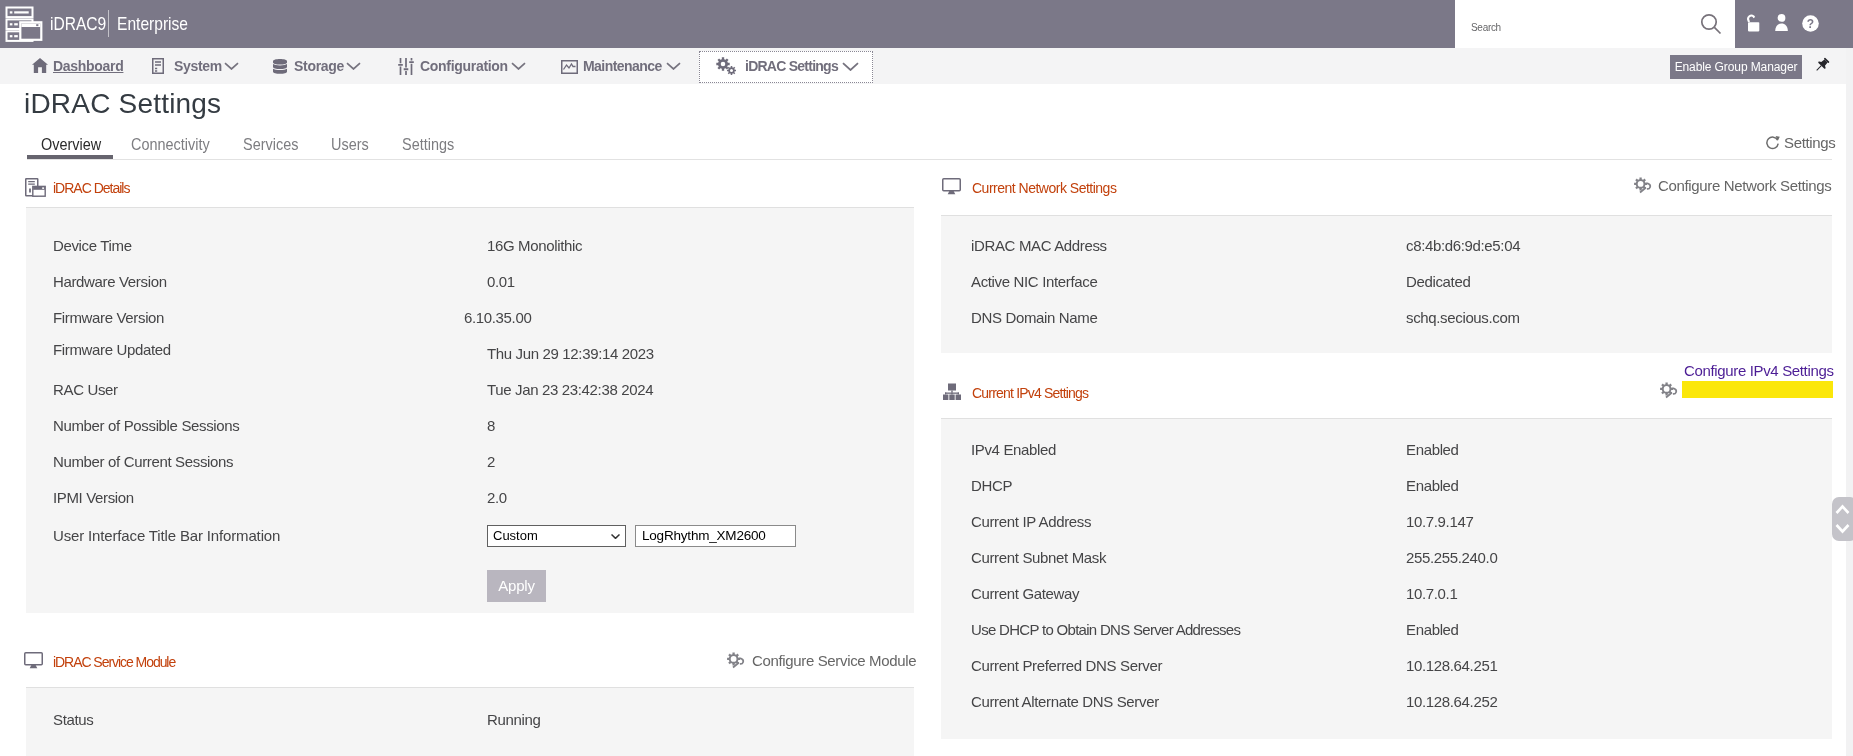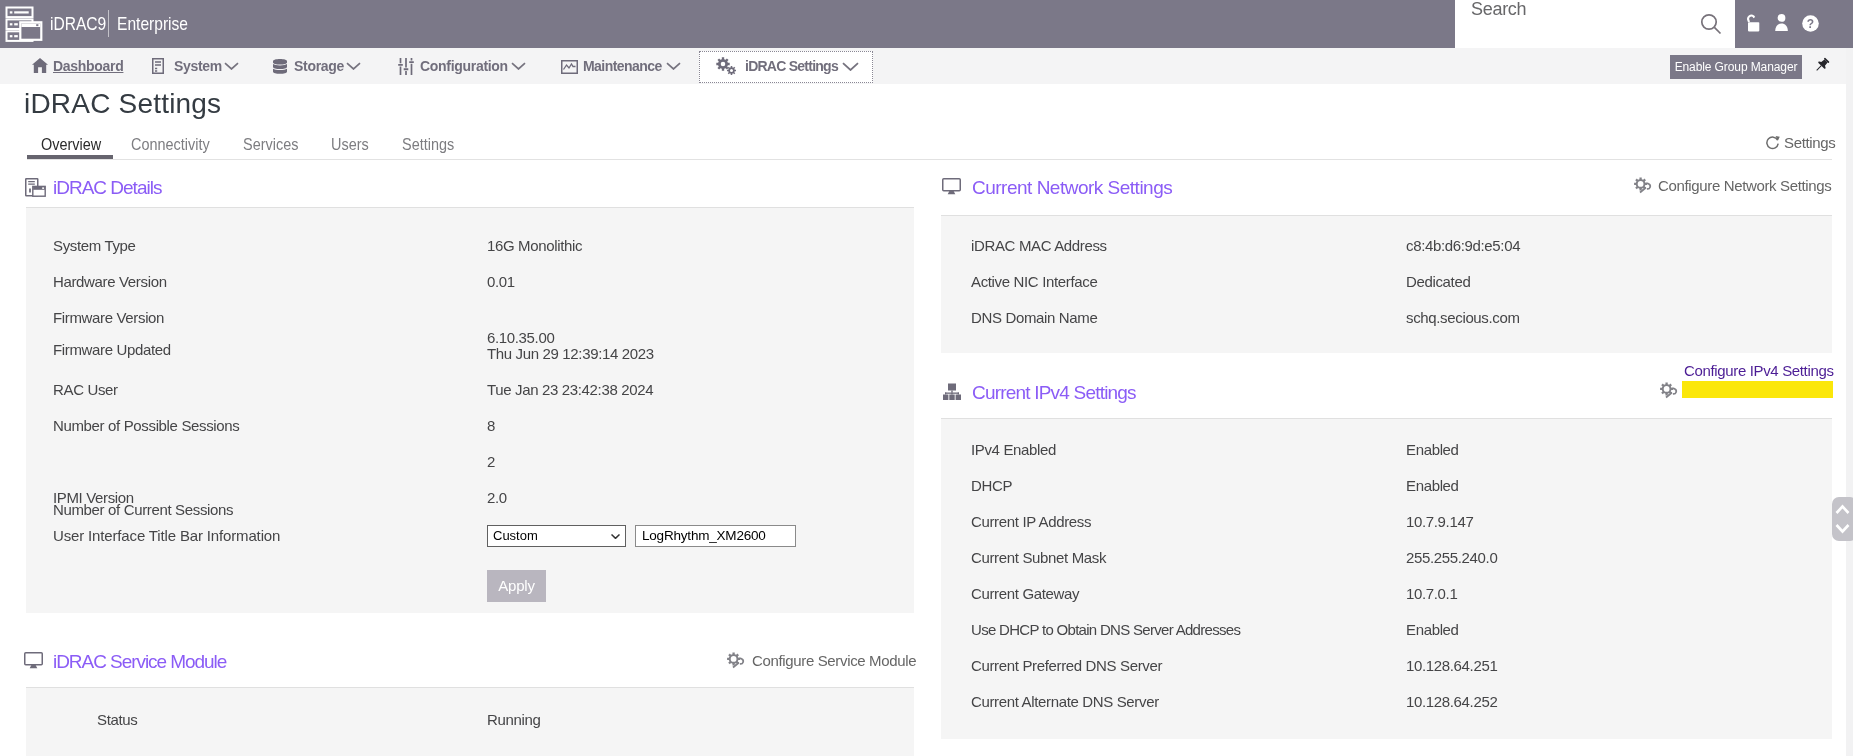--- a/index.html
+++ b/index.html
@@ -1,19 +1,19 @@
 <!DOCTYPE html>
 <html><head><meta charset="utf-8"><style>
 * { margin:0; padding:0; box-sizing:border-box; }
 html,body { width:1853px; height:756px; overflow:hidden; background:#fff;
   font-family:"Liberation Sans", sans-serif; position:relative; }
 .abs { position:absolute; } .abs svg { display:block; }
 .rowtxt { position:absolute; font-size:15px; line-height:20px; color:#454547; white-space:nowrap; letter-spacing:-0.35px; }
 .navtx { position:absolute; height:36px; line-height:36px; font-size:14px; font-weight:bold; color:#716e7c; white-space:nowrap; letter-spacing:-0.3px; }
-.hdr { position:absolute; font-size:19px; color:#8b5cf6; line-height:24px; white-space:nowrap; letter-spacing:-0.5px; }
+.hdr { position:absolute; font-size:14px; color:#c2410c; line-height:24px; white-space:nowrap; letter-spacing:-0.5px; }
 .cfg { position:absolute; font-size:15px; color:#666; line-height:20px; white-space:nowrap; letter-spacing:-0.35px; }
 .tab { position:absolute; font-size:17px; color:#7d7d81; line-height:22px; white-space:nowrap; transform:scaleX(0.85); transform-origin:0 0; }
 </style></head>
 <body>
 <div class="abs" style="left:0;top:0;width:1853px;height:48px;background:#7b7888;"></div>
 <div class="abs" style="left:4px;top:5px;">
     <svg width="40" height="38" viewBox="0 0 40 38" style="">
 <g fill="none" stroke="#fff" stroke-width="2">
 <rect x="2.5" y="2.5" width="26" height="9.6"></rect>
 <rect x="2.5" y="14.4" width="26" height="9.6"></rect>
@@ -31,21 +31,21 @@
 <rect x="16.3" y="17.3" width="21" height="17.5" fill="#7b7888" stroke="#fff" stroke-width="2.2"></rect>
 <rect x="17.4" y="18.4" width="18.8" height="3.6" fill="#fff"></rect>
 <rect x="32.2" y="19.2" width="2.2" height="1.9" fill="#7b7888"></rect>
 </g>
     </svg>
   </div>
 <div class="abs" style="left:50px;top:11px;color:#fff;font-size:19px;line-height:26px;transform:scaleX(0.82);transform-origin:0 0;">iDRAC9</div>
 <div class="abs" style="left:108px;top:10px;width:1px;height:27px;background:rgba(255,255,255,0.55);"></div>
 <div class="abs" style="left:117px;top:11px;color:#fff;font-size:19px;line-height:26px;transform:scaleX(0.82);transform-origin:0 0;">Enterprise</div>
 <div class="abs" style="left:1455px;top:0;width:280px;height:48px;background:#fff;"></div>
-<div class="abs" style="left:1471px;top:0;color:#676769;font-size:18px;line-height:19px;letter-spacing:-0.3px;">Search</div>
+<div class="abs" style="left:1471px;top:18px;color:#676769;font-size:10px;line-height:19px;letter-spacing:-0.3px;">Search</div>
 <div class="abs" style="left:1700px;top:13px;">
     <svg width="22" height="22" viewBox="0 0 22 22" style="">
       <g fill="none" stroke="#77727a" stroke-width="1.7">
 <circle cx="9" cy="9" r="7.2"></circle>
 <path d="M14.4 14.4 L20.5 20.5"></path>
 </g>
     </svg>
   </div>
 <div class="abs" style="left:1744px;top:14px;">
     <svg width="16" height="18" viewBox="0 0 16 18" style="">
@@ -181,33 +181,33 @@
 </g>
 <g>
         <rect x="7.8" y="8.4" width="12.4" height="9.8" fill="#fff" stroke="#6e6b7a" stroke-width="1.4"></rect>
 <rect x="8.1" y="8.7" width="11.8" height="3.1" fill="#6e6b7a"></rect>
 <rect x="17.2" y="9.4" width="1.8" height="1.5" fill="#fff"></rect>
       </g>
     </svg>
   </div>
 <div class="hdr" style="left:53px;top:176px;letter-spacing:-1px;">iDRAC Details</div>
 <div class="abs" style="left:26px;top:207px;width:888px;height:406px;background:#f5f5f5;border-top:1px solid #e0e0e0;"></div>
-<div class="rowtxt" style="left:53px;top:236px;">System Type</div>
+<div class="rowtxt" style="left:53px;top:236px;">Device Time</div>
 <div class="rowtxt" style="left:487px;top:236px;">16G Monolithic</div>
 <div class="rowtxt" style="left:53px;top:272px;">Hardware Version</div>
 <div class="rowtxt" style="left:487px;top:272px;">0.01</div>
 <div class="rowtxt" style="left:53px;top:308px;">Firmware Version</div>
-<div class="rowtxt" style="left:487px;top:308px;margin-top:20px;">6.10.35.00</div>
+<div class="rowtxt" style="left:464px;top:308px;">6.10.35.00</div>
 <div class="rowtxt" style="left:53px;top:340px;">Firmware Updated</div>
 <div class="rowtxt" style="left:487px;top:344px;">Thu Jun 29 12:39:14 2023</div>
 <div class="rowtxt" style="left:53px;top:380px;">RAC User</div>
 <div class="rowtxt" style="left:487px;top:380px;">Tue Jan 23 23:42:38 2024</div>
 <div class="rowtxt" style="left:53px;top:416px;">Number of Possible Sessions</div>
 <div class="rowtxt" style="left:487px;top:416px;">8</div>
-<div class="rowtxt" style="left:53px;top:452px;margin-top:48px;">Number of Current Sessions</div>
+<div class="rowtxt" style="left:53px;top:452px;">Number of Current Sessions</div>
 <div class="rowtxt" style="left:487px;top:452px;">2</div>
 <div class="rowtxt" style="left:53px;top:488px;">IPMI Version</div>
 <div class="rowtxt" style="left:487px;top:488px;">2.0</div>
 <div class="rowtxt" style="left:53px;top:526px;letter-spacing:-0.15px;">User Interface Title Bar Information</div>
 <div class="abs" style="left:487px;top:525px;width:139px;height:22px;background:#fff;border:1px solid #606060;font-size:13px;line-height:20px;color:#000;padding-left:5px;">Custom<span style="position:absolute;right:5px;top:8px;line-height:0;display:block;">
       <svg width="9" height="5" viewBox="0 0 9 5" style="">
         <path d="M0.5 0.5 L4.5 4.4 L8.5 0.5" fill="none" stroke="#333" stroke-width="1.5"></path>
       </svg>
     </span></div>
 <div class="abs" style="left:635px;top:525px;width:161px;height:22px;background:#fff;border:1px solid #8a8a8a;font-size:13.5px;line-height:20px;color:#000;padding-left:6px;letter-spacing:-0.2px;">LogRhythm_XM2600</div>
@@ -223,21 +223,21 @@
 <div class="hdr" style="left:53px;top:650px;letter-spacing:-1.05px;">iDRAC Service Module</div>
 <div class="abs" style="left:727px;top:652px;">
     <svg width="18" height="17" viewBox="0 0 18 17" style="">
       <path d="M13.10,5.74 L13.10,8.06 L11.37,8.02 L10.77,9.48 L12.01,10.67 L10.37,12.31 L9.18,11.07 L7.72,11.67 L7.76,13.40 L5.44,13.40 L5.48,11.67 L4.02,11.07 L2.83,12.31 L1.19,10.67 L2.43,9.48 L1.83,8.02 L0.10,8.06 L0.10,5.74 L1.83,5.78 L2.43,4.32 L1.19,3.13 L2.83,1.49 L4.02,2.73 L5.48,2.13 L5.44,0.40 L7.76,0.40 L7.72,2.13 L9.18,2.73 L10.37,1.49 L12.01,3.13 L10.77,4.32 L11.37,5.78 Z M9.50,6.90 A2.90,2.90 0 1 0 3.70,6.90 A2.90,2.90 0 1 0 9.50,6.90 Z" fill="#828288" fill-rule="evenodd"></path>
       <path d="M6.0,15.4 L12.0,10.6" stroke="#828288" stroke-width="1.9" fill="none"></path>
       <path d="M11.4,7.6 A2.7,2.7 0 1 1 13.0,11.9" stroke="#828288" stroke-width="1.7" fill="none"></path>
     </svg>
   </div>
 <div class="cfg" style="left:752px;top:651px;">Configure Service Module</div>
 <div class="abs" style="left:26px;top:687px;width:888px;height:69px;background:#f5f5f5;border-top:1px solid #e0e0e0;"></div>
-<div class="rowtxt" style="left:53px;top:710px;margin-left:44px;">Status</div>
+<div class="rowtxt" style="left:53px;top:710px;">Status</div>
 <div class="rowtxt" style="left:487px;top:710px;">Running</div>
 <div class="abs" style="left:942px;top:178px;">
     <svg width="20" height="18" viewBox="0 0 20 18" style="">
       <g fill="none" stroke="#6e6b7a" stroke-width="1.5">
 <rect x="0.75" y="0.75" width="17.5" height="12" rx="1"></rect>
 </g>
 <path d="M7.5 12.8 h4 l1.8 3.4 h-7.6 Z" fill="#6e6b7a"></path>
     </svg>
   </div>
 <div class="hdr" style="left:972px;top:176px;">Current Network Settings</div>

